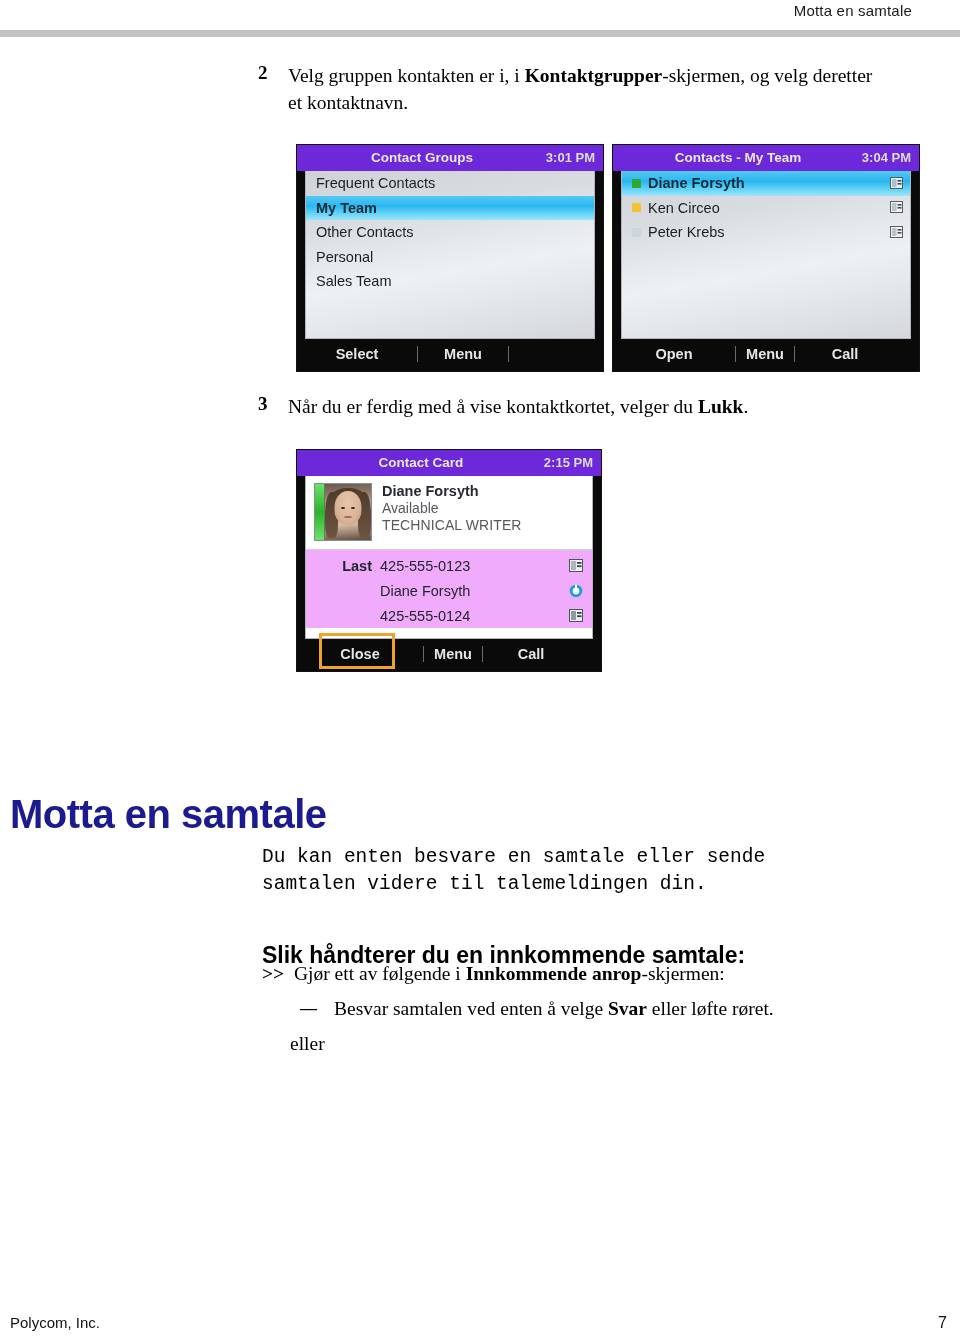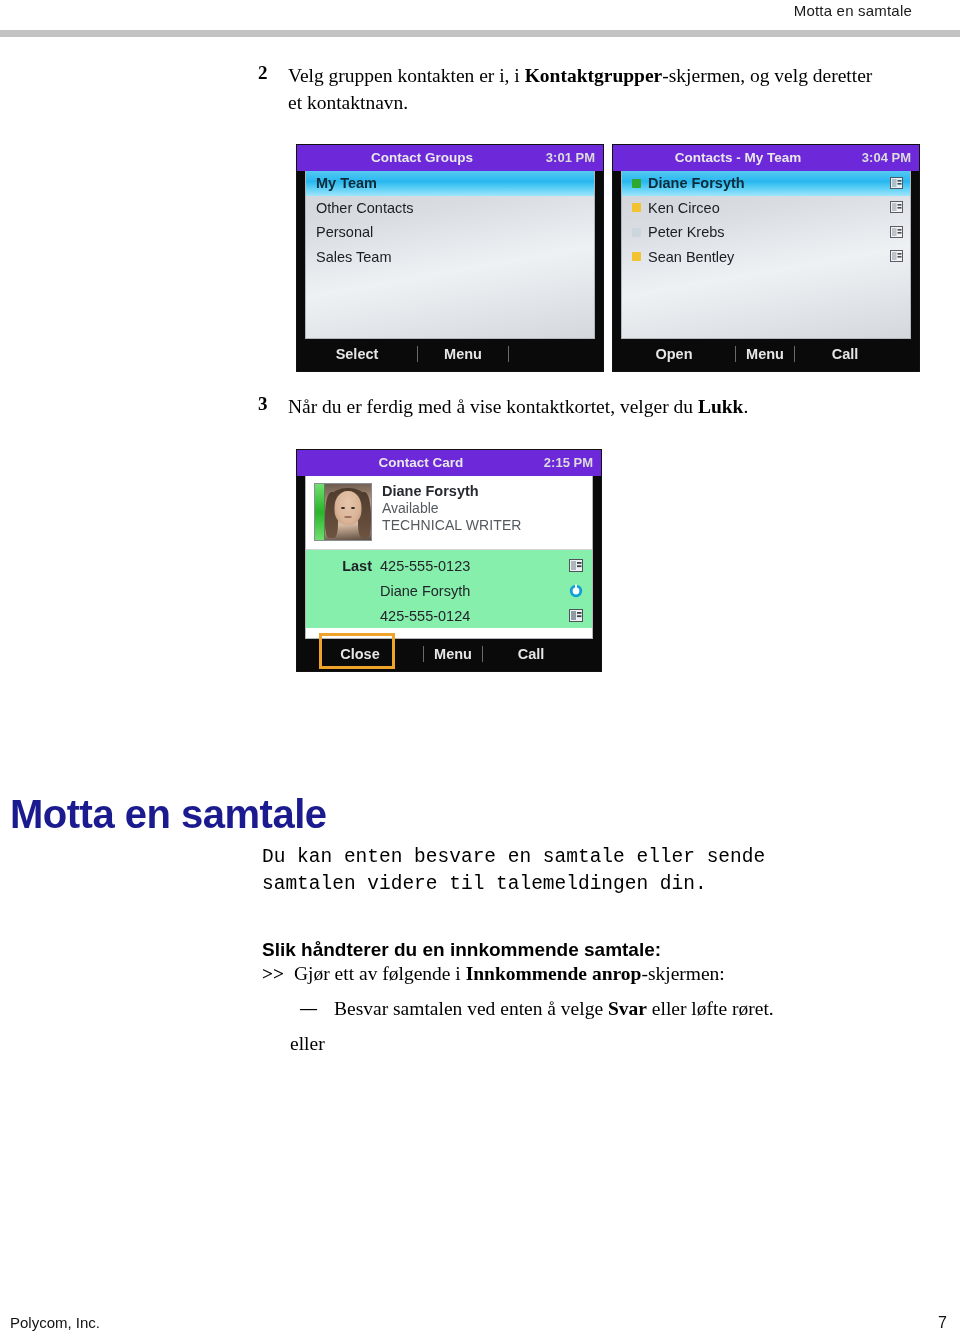--- a/index.html
+++ b/index.html
@@ -221,21 +221,21 @@
   }
   .cc-ident {
     padding-left: 10px;
     font-family: "Liberation Sans", sans-serif;
     line-height: 17px;
   }
   .cc-name { font-size: 14.5px; font-weight: bold; color: #262a2f; }
   .cc-status { font-size: 14px; color: #55595e; }
   .cc-title { font-size: 14px; color: #55595e; letter-spacing: 0.1px; }
 
-  .cc-rows { background: #86efac; padding-top: 3px; }
+  .cc-rows { background: #f0abfc; padding-top: 3px; }
   .cc-row {
     display: flex;
     align-items: center;
     height: 25px;
     font-family: "Liberation Sans", sans-serif;
     font-size: 14.5px;
     color: #22262b;
     padding: 0 8px 0 4px;
   }
   .cc-row-label {
@@ -277,21 +277,21 @@
     color: #000;
     width: 600px;
   }
   #para-intro { top: 824px; }
 
   .sub-heading {
     position: absolute;
     left: 262px;
     top: 923px;
     font-family: "Liberation Sans", sans-serif;
-    font-size: 19px;
+    font-size: 23px;
     font-weight: bold;
     color: #000;
     white-space: nowrap;
   }
 
   .bullet-line {
     position: absolute;
     display: flex;
     align-items: flex-start;
     font-family: "Liberation Serif", serif;
@@ -342,20 +342,23 @@
   <div class="step-num">2</div>
   <div class="step-text"><span>Velg gruppen kontakten er i, i </span><b>Kontaktgrupper</b><span>-skjermen, og velg deretter et kontaktnavn.</span></div>
 </div>
 
 <div class="phone-shot" id="shot-contact-groups" style="left:296px; top:144px; width:308px; height:228px;">
   <div class="phone-titlebar">
     <div class="pt-title">Contact Groups</div>
     <div class="pt-time">3:01 PM</div>
   </div>
   <div class="phone-body" style="height:167px;">
+    <div class="list-row">
+      <span class="row-label">Frequent Contacts</span>
+    </div>
     <div class="list-row selected">
       <span class="row-label">My Team</span>
     </div>
     <div class="list-row">
       <span class="row-label">Other Contacts</span>
     </div>
     <div class="list-row">
       <span class="row-label">Personal</span>
     </div>
     <div class="list-row">
@@ -410,32 +413,20 @@
       <span class="row-icon">
         <svg viewBox="0 0 14 13" width="14" height="13">
             <rect x="0.5" y="0.5" width="12" height="11" fill="#f2f4f6" stroke="#4d5359"></rect>
             <rect x="2" y="2" width="4.5" height="8" fill="#b9c0c7"></rect>
             <rect x="7.5" y="3" width="4" height="1.6" fill="#3c4248"></rect>
             <rect x="7.5" y="6" width="4" height="1.6" fill="#3c4248"></rect>
           </svg>
       </span>
     </div>
 
-    <div class="list-row">
-      <span class="presence-dot" style="background:#f2c230;"></span>
-      <span class="row-label">Sean Bentley</span>
-      <span class="row-icon">
-        <svg viewBox="0 0 14 13" width="14" height="13">
-            <rect x="0.5" y="0.5" width="12" height="11" fill="#f2f4f6" stroke="#4d5359"></rect>
-            <rect x="2" y="2" width="4.5" height="8" fill="#b9c0c7"></rect>
-            <rect x="7.5" y="3" width="4" height="1.6" fill="#3c4248"></rect>
-            <rect x="7.5" y="6" width="4" height="1.6" fill="#3c4248"></rect>
-          </svg>
-      </span>
-    </div>
 
   </div>
   <div class="phone-softkeys">
     <div class="softkey" style="width:122px;">Open</div>
     <div class="softkey-sep"></div>
     <div class="softkey" style="width:58px;">Menu</div>
     <div class="softkey-sep"></div>
     <div class="softkey" style="width:100px;">Call</div>
   </div>
 </div>

